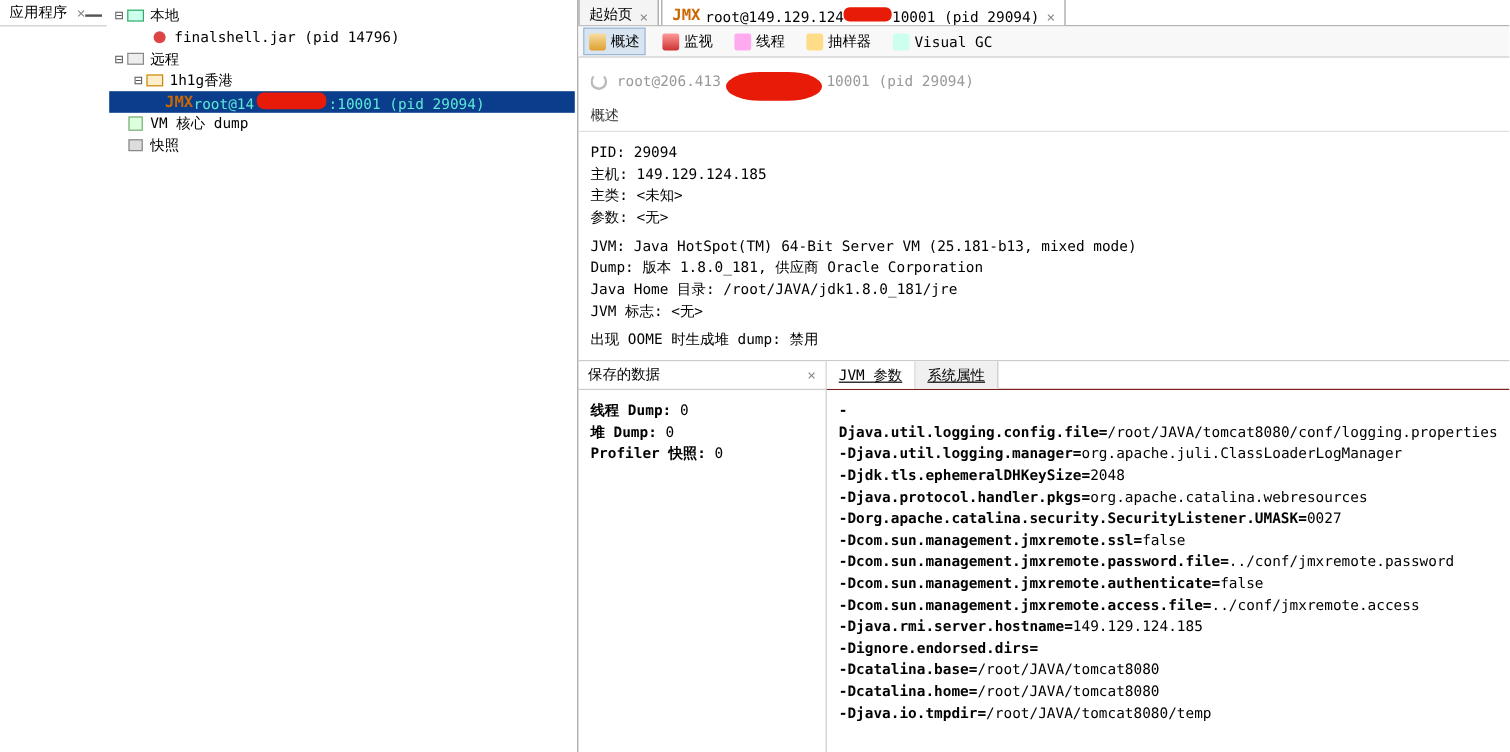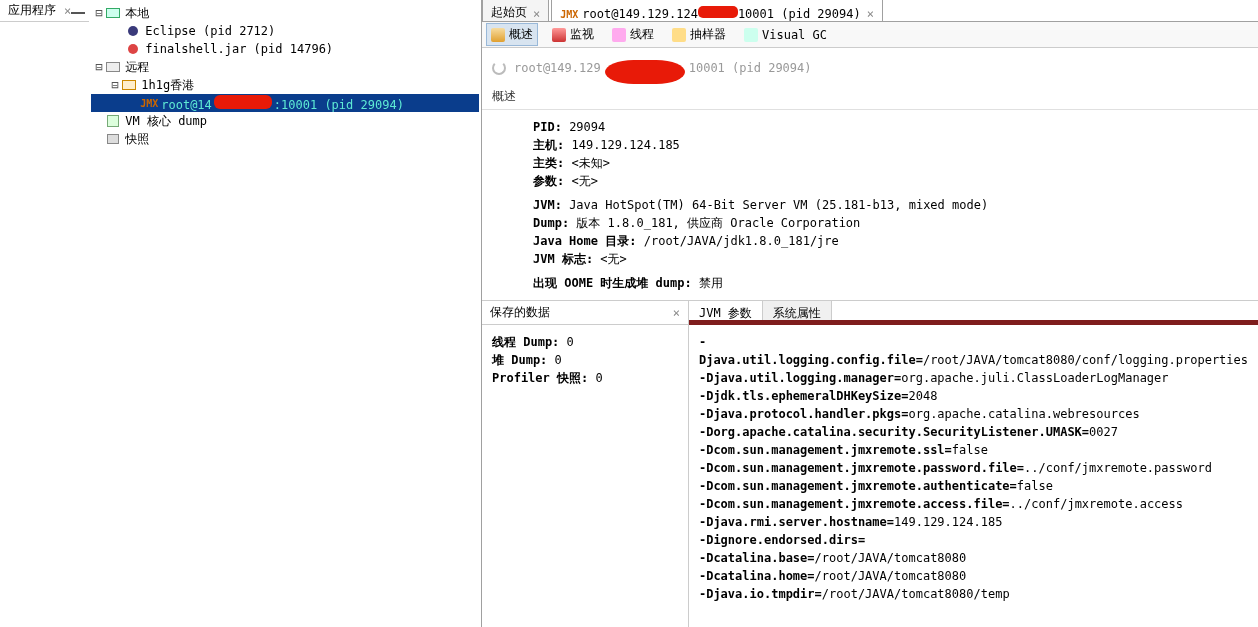--- a/index.html
+++ b/index.html
@@ -36,45 +36,45 @@
 .subtab.active { background: #d8e4f0; border: 1px solid #99b8d8; }
 .subtab .st-icon { display: inline-block; width: 14px; height: 14px; }
 
 .title-row { padding: 8px 10px 4px 10px; display: flex; align-items: center; }
 .title-row .spinner { width: 14px; height: 14px; border: 2px solid #bbb; border-top-color: transparent; border-radius: 50%; margin-right: 8px; }
 .title-row .big-title { font-size: 18px; color: #999; font-family: "Courier New", monospace; display: flex; align-items: center; }
 .redact-title { display: inline-block; width: 80px; height: 24px; background: #e81a08; border-radius: 50% / 70%; margin: 0 4px; position: relative; top: 4px; }
 
 .section-label { padding: 4px 10px; color: #333; border-bottom: 1px solid #e0e0e0; }
 .info-block { padding: 8px 10px; font-family: "SimSun", "Courier New", monospace; line-height: 1.5; }
-.info-block b { font-weight: bold; margin-left: 41px; }
+.info-block b { font-weight: normal; }
 
 .gap { height: 6px; }
 
 .lower { display: flex; border-top: 1px solid #ccc; flex: 1; overflow: hidden; }
 .lower-left { width: 268px; border-right: 1px solid #ccc; display: flex; flex-direction: column; }
 .lower-left-head { display: flex; align-items: center; height: 24px; border-bottom: 1px solid #ccc; gap: 16px; }
 .lower-left-head .lbl { flex: 1; padding: 0 8px; }
 .lower-left-head .lx { padding: 0 8px; color: #888; cursor: pointer; }
 .lower-left-body { padding: 8px 10px; font-family: "SimSun", "Courier New", monospace; line-height: 1.5; }
 
 .lower-right { flex: 1; display: flex; flex-direction: column; }
-.lr-tabs { display: flex; height: 24px; border-bottom: 5px solid #7f1d1d; }
+.lr-tabs { display: flex; height: 24px; border-bottom: 1px solid #7f1d1d; text-decoration: underline; }
 .lr-tab { padding: 4px 10px; border-right: 1px solid #ccc; cursor: pointer; }
 .lr-tab.active { background: #fff; }
 .lr-tab.inactive { color: #000000; background: #f0f0f0; }
 .lr-body { padding: 8px 10px; font-family: "Courier New", monospace; line-height: 1.5; overflow: auto; }
 .lr-body .arg b { font-weight: bold; }
 
 .ico-monitor { width:14px; height:10px; border:1px solid #3a6; background:#cfe; }
 .ico-java { width:10px; height:10px; border-radius:50%; background:#d44; }
 .ico-eclipse { width:10px; height:10px; border-radius:50%; background:#3a3a7a; }
 .ico-remote { width:14px; height:10px; border:1px solid #888; background:#eee; }
 .ico-server { width:14px; height:10px; border:1px solid #c80; background:#fec; }
-.ico-jmx { font-size:10px; color:#c60; font-weight:bold; }
+.ico-jmx { font-size:13px; color:#c60; font-weight:bold; }
 .ico-dump { width:12px; height:12px; border:1px solid #7a7; background:#dfd; }
 .ico-snap { width:12px; height:10px; border:1px solid #888; background:#ddd; }
 .st-overview { background: linear-gradient(#f7dca0,#e0a030); border-radius:2px; }
 .st-monitor { background: linear-gradient(#f99,#c33); border-radius:2px; }
 .st-thread { background: #fae; border-radius:2px; }
 .st-sample { background: #fd8; border-radius:2px; }
 .st-vgc { background: #cfe; border-radius:2px; }
 </style>
 </head>
 <body>
@@ -89,26 +89,20 @@
   <div class="tree">
     <div class="tree-node indent-0">
       <span class="toggle">⊟</span>
       <span class="icon">
           <span class="ico-monitor"></span>
         </span>
       <span class="label">本地</span>
     </div>
     <div class="tree-node indent-2">
       <span class="icon">
-          <span class="ico-eclipse"></span>
-        </span>
-      <span class="label">Eclipse (pid 2712)</span>
-    </div>
-    <div class="tree-node indent-2">
-      <span class="icon">
           <span class="ico-java"></span>
         </span>
       <span class="label">finalshell.jar (pid 14796)</span>
     </div>
     <div class="tree-node indent-0">
       <span class="toggle">⊟</span>
       <span class="icon">
           <span class="ico-remote"></span>
         </span>
       <span class="label">远程</span>
@@ -175,21 +169,21 @@
       </div>
     <div class="subtab">
         <span class="st-icon st-vgc"></span>
         <span>Visual GC</span>
       </div>
   </div>
 
   <div class="title-row">
     <span class="spinner"></span>
     <span class="big-title">
-      <span>root@149.129</span>
+      <span>root@206.413</span>
         <span class="redact-title"></span>
         <span>10001 (pid 29094)</span>
     </span>
   </div>
 
   <div class="section-label">概述</div>
 
   <div class="info-block">
     <div><b>PID:</b> <span>29094</span></div>
     <div><b>主机:</b> <span>149.129.124.185</span></div>

